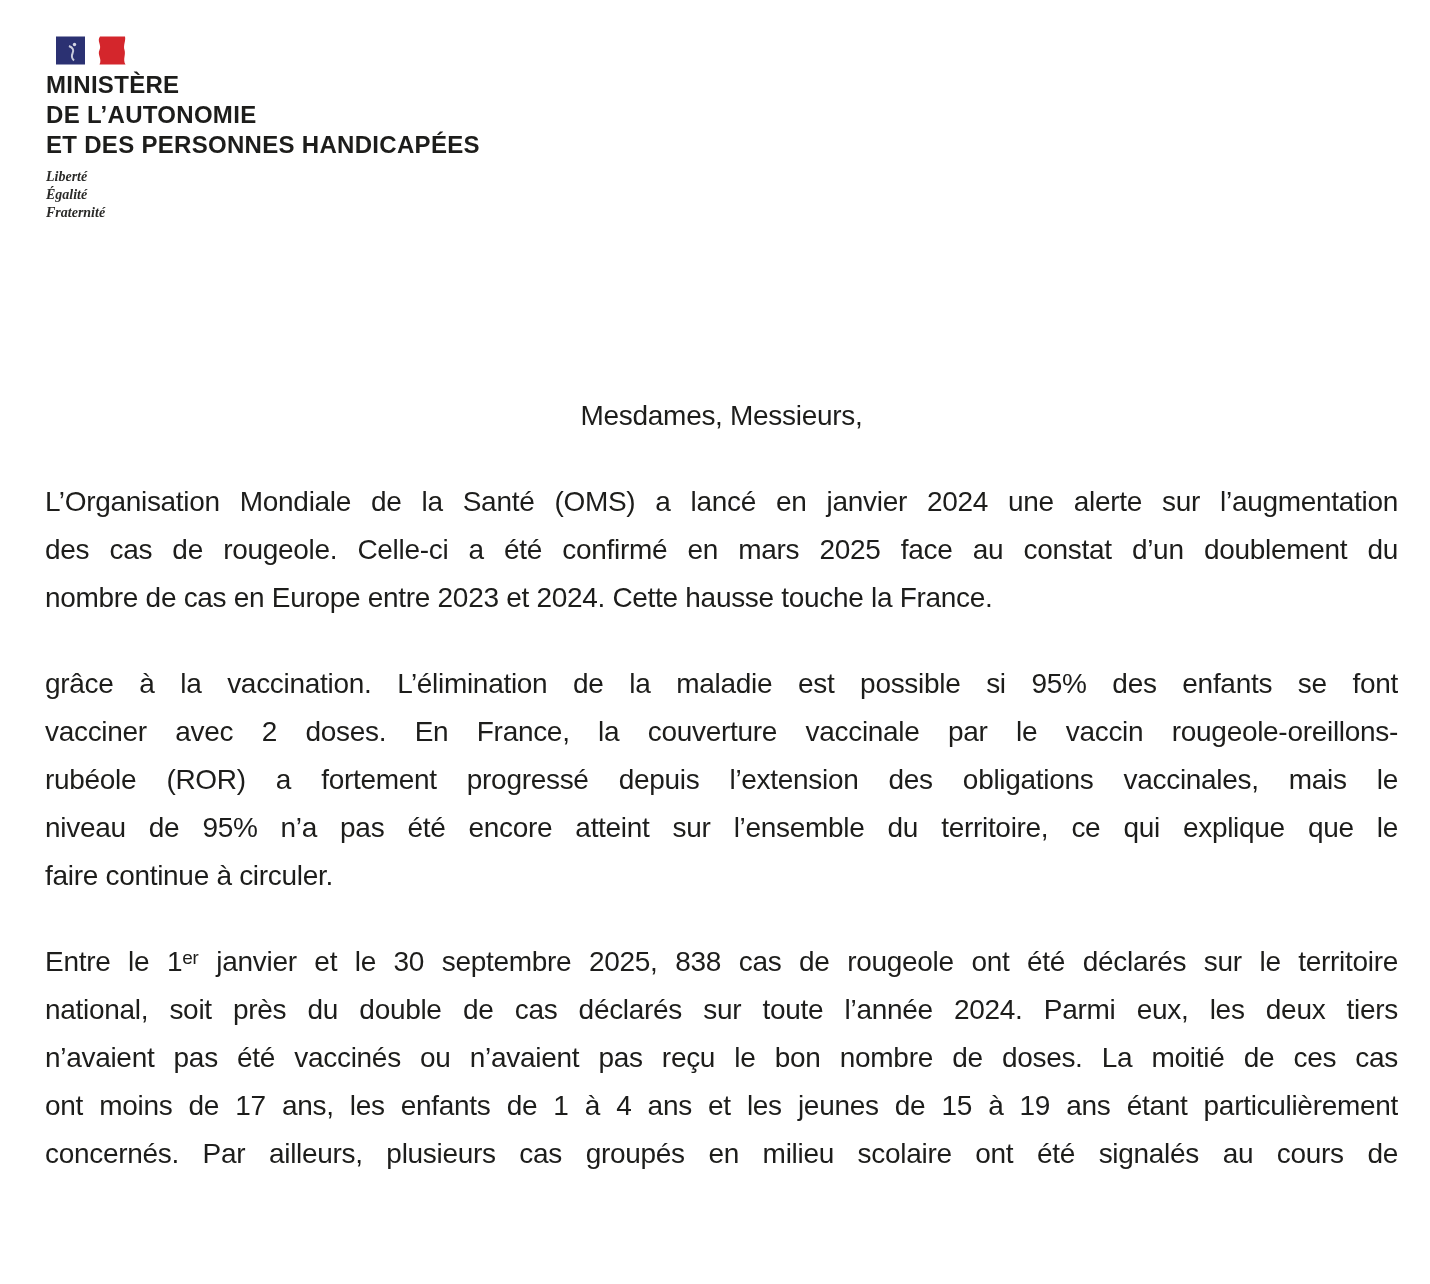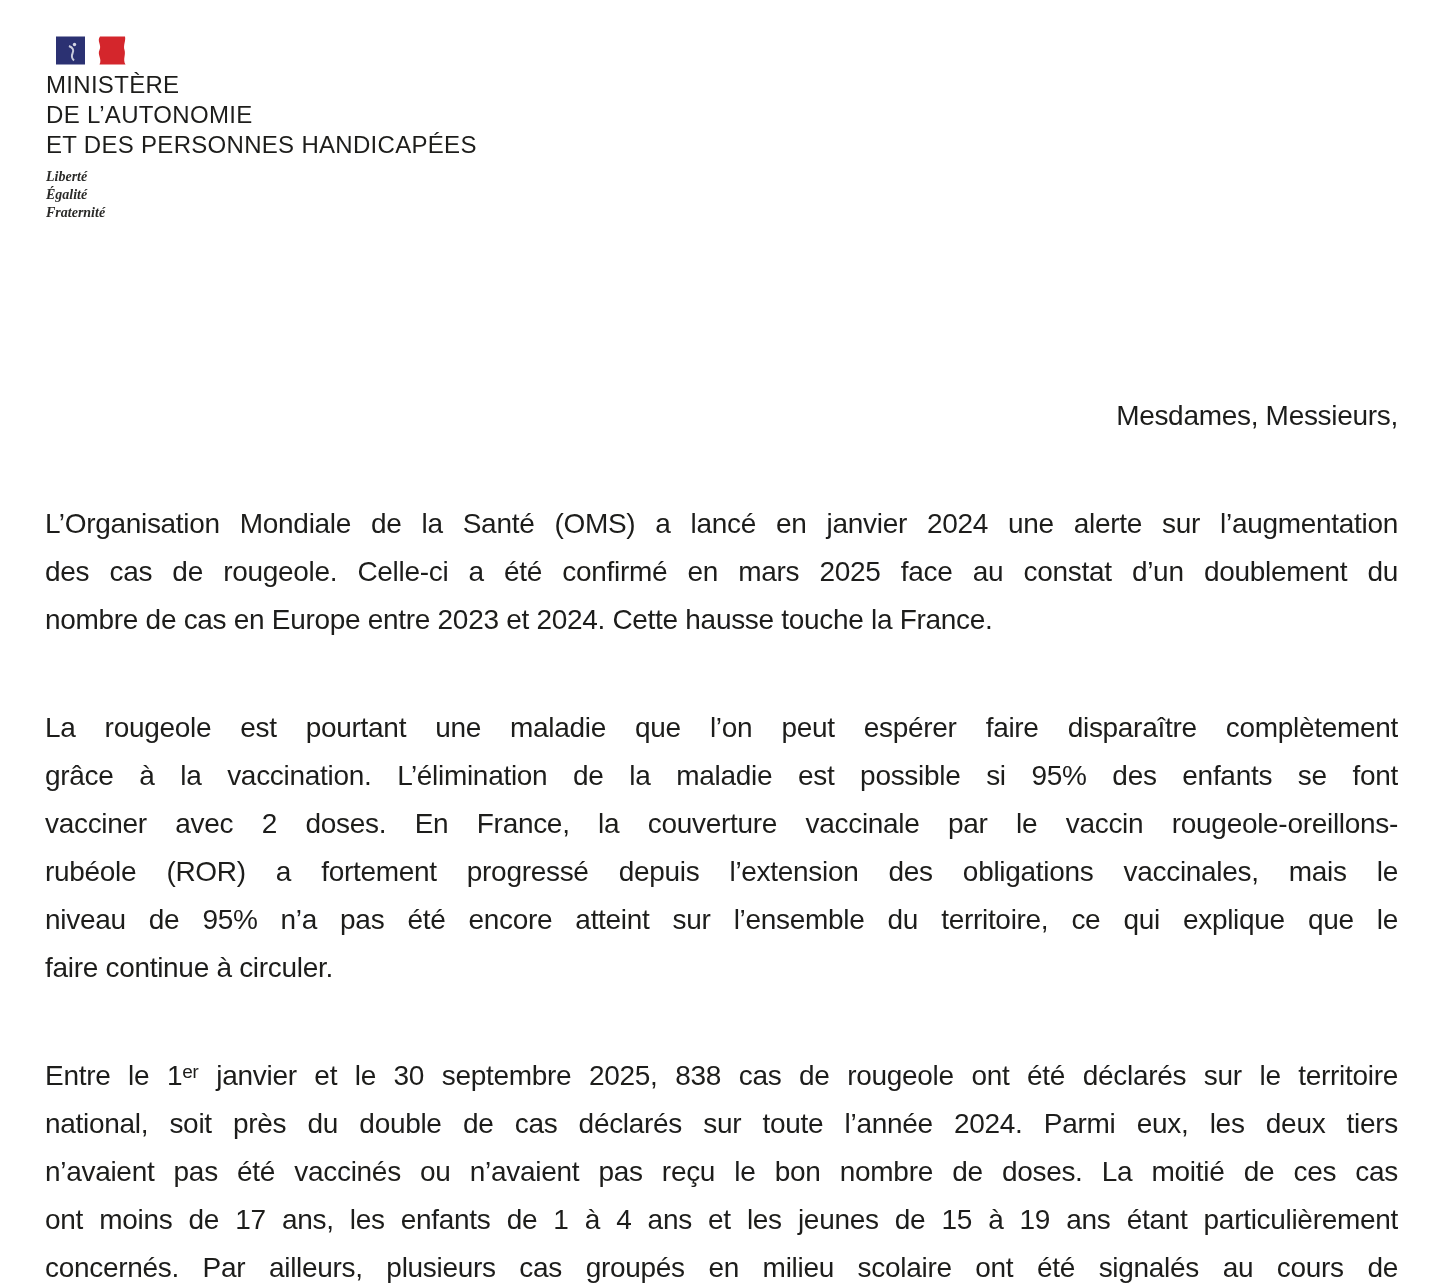--- a/index.html
+++ b/index.html
@@ -19,21 +19,21 @@
     position: absolute;
     top: 36px;
     left: 46px;
   }
   .flag {
     display: block;
     margin-left: 10px;
     margin-bottom: 5px;
   }
   .ministry {
-    font-weight: normal;
+    font-weight: bold;
     font-size: 24px;
     line-height: 30px;
     letter-spacing: 0.3px;
     color: #1d1d1b;
     text-transform: uppercase;
   }
   .motto {
     margin-top: 8px;
     font-family: "Liberation Serif", "DejaVu Serif", serif;
     font-style: italic;
@@ -48,25 +48,25 @@
     position: absolute;
     left: 45px;
     top: 392px;
     width: 1353px;
     font-size: 28px;
     line-height: 48px;
     letter-spacing: -0.3px;
     color: #1d1d1b;
   }
   .salutation {
-    text-align: right;
+    text-align: center;
     height: 48px;
     overflow: hidden;
   }
-  .para { margin-top: 60px; }
+  .para { margin-top: 38px; }
   .jline {
     text-align: justify;
     text-align-last: justify;
     height: 48px;
     overflow: hidden;
   }
   .jline.last {
     text-align: center;
     text-align-last: left;
   }
@@ -99,21 +99,20 @@
   <div class="letter">
     <div class="salutation">Mesdames, Messieurs,</div>
 
     <div class="para">
       <div class="jline">L’Organisation Mondiale de la Santé (OMS) a lancé en janvier 2024 une alerte sur l’augmentation</div>
       <div class="jline">des cas de rougeole. Celle-ci a été confirmé en mars 2025 face au constat d’un doublement du</div>
       <div class="jline last">nombre de cas en Europe entre 2023 et 2024. Cette hausse touche la France.</div>
     </div>
 
     <div class="para">
-      <div class="jline">La rougeole est pourtant une maladie que l’on peut espérer faire disparaître complètement</div>
       <div class="jline">grâce à la vaccination. L’élimination de la maladie est possible si 95% des enfants se font</div>
       <div class="jline">vacciner avec 2 doses. En France, la couverture vaccinale par le vaccin rougeole-oreillons-</div>
       <div class="jline">rubéole (ROR) a fortement progressé depuis l’extension des obligations vaccinales, mais le</div>
       <div class="jline">niveau de 95% n’a pas été encore atteint sur l’ensemble du territoire, ce qui explique que le</div>
       <div class="jline last">faire continue à circuler.</div>
     </div>
 
     <div class="para">
       <div class="jline">Entre le 1ᵉʳ janvier et le 30 septembre 2025, 838 cas de rougeole ont été déclarés sur le territoire</div>
       <div class="jline">national, soit près du double de cas déclarés sur toute l’année 2024. Parmi eux, les deux tiers</div>

